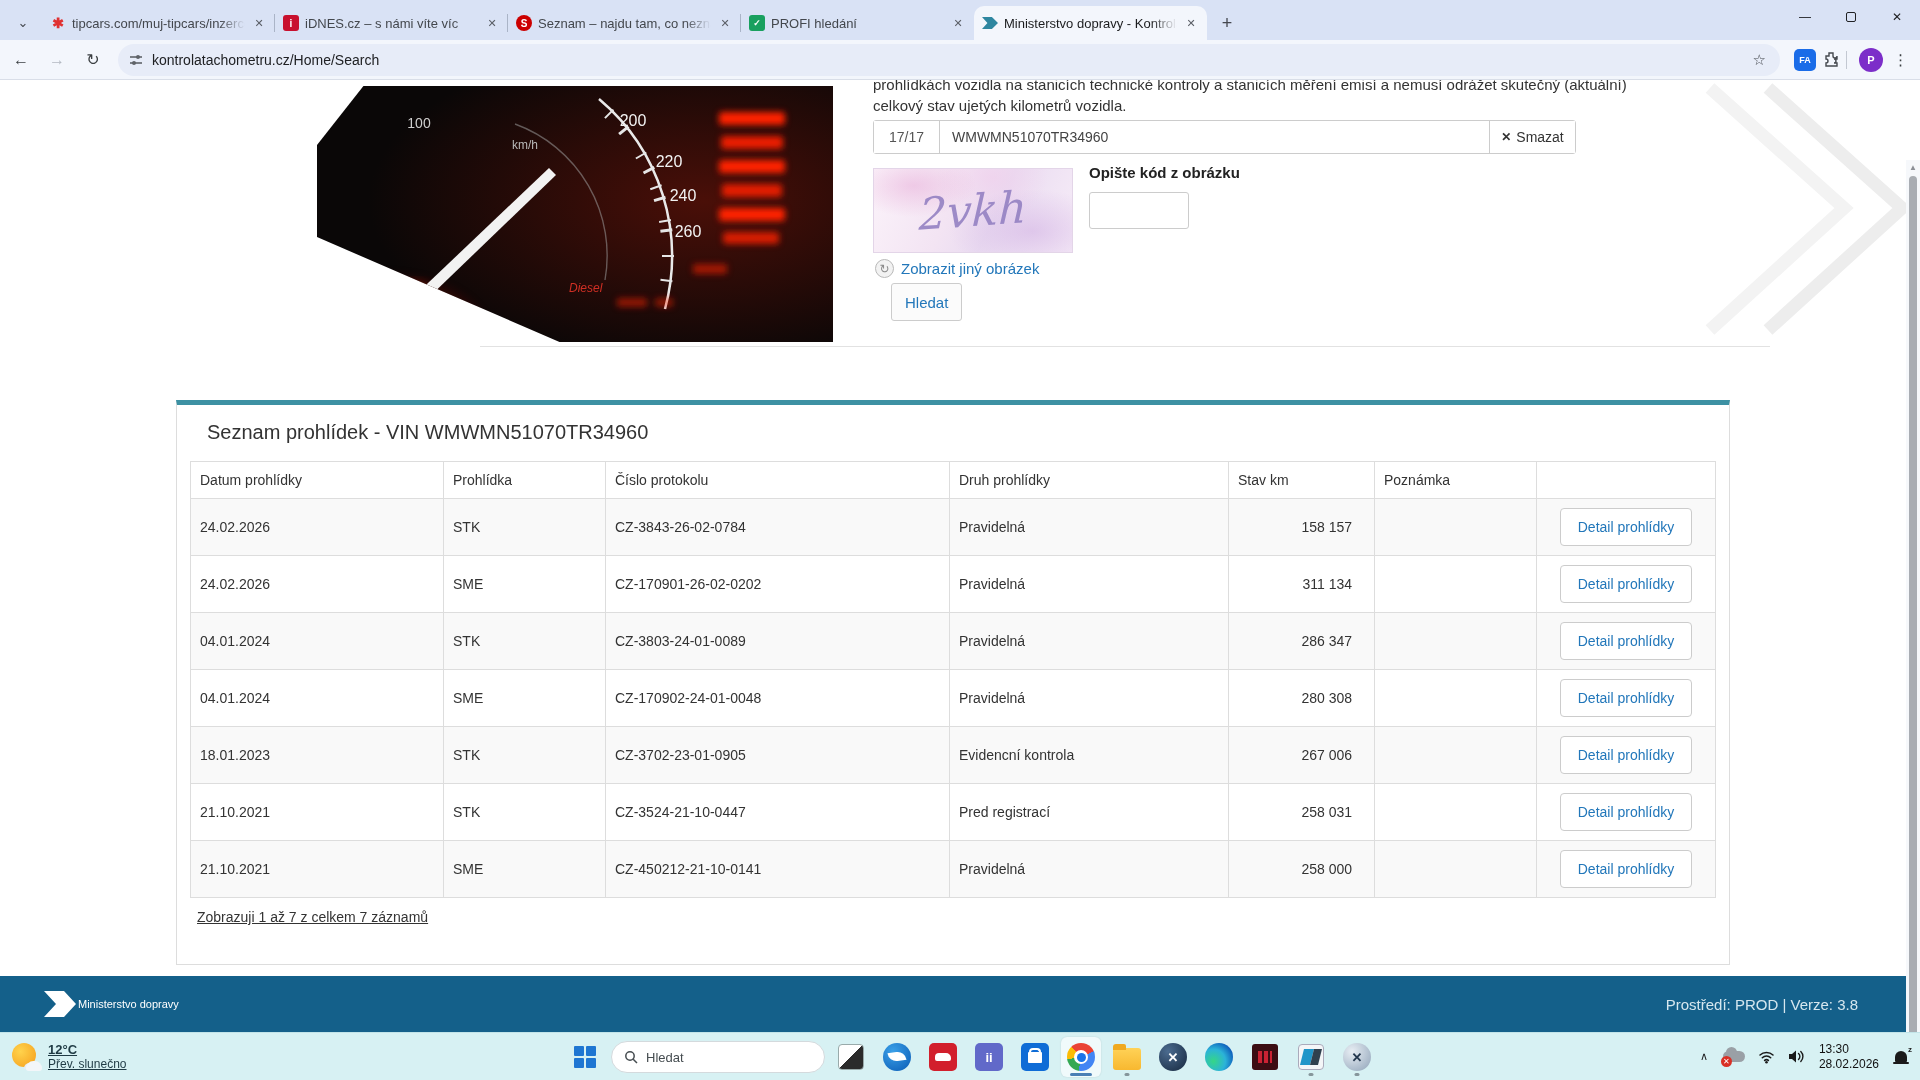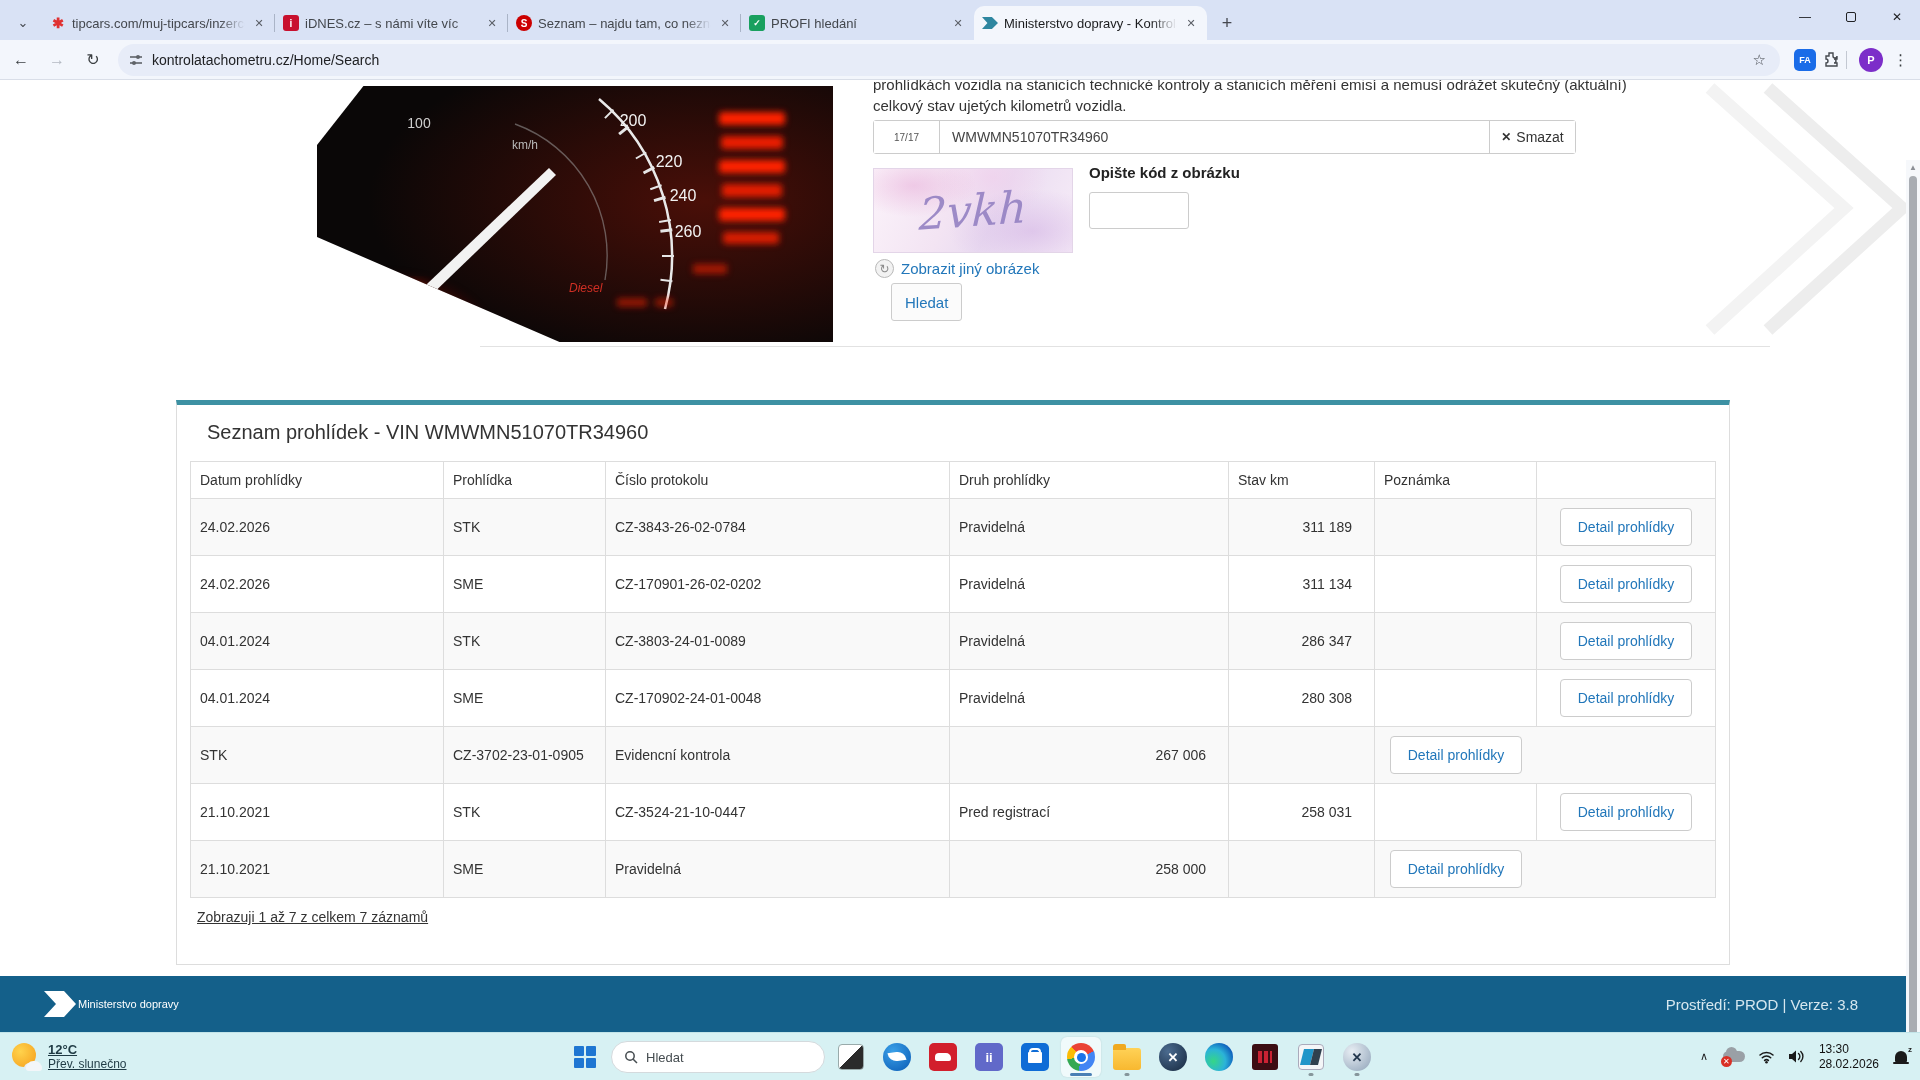--- a/index.html
+++ b/index.html
@@ -40,21 +40,21 @@
 
   
   .page { position:absolute; left:0; top:80px; width:1920px; height:952px; background:#fff; overflow:hidden; }
 
   .hero { position:absolute; left:317px; top:6px; width:516px; height:256px; clip-path:polygon(9% 0,100% 0,100% 100%,47% 100%,0 59%,0 23%); }
   .chevron-deco { position:absolute; left:1630px; top:0px; }
 
   .intro { position:absolute; left:873px; top:-6px; width:760px; font-size:15px; line-height:21px; color:#333; }
 
   .vin-group { position:absolute; left:873px; top:40px; width:703px; height:34px; display:flex; border:1px solid #ccc; border-radius:3px; background:#fff; }
-  .vin-counter { width:66px; border-right:1px solid #ccc; background:#fff; color:#555; font-size:10px; display:flex; align-items:center; justify-content:center; }
+  .vin-counter { width:66px; border-right:1px solid #ccc; background:#fff; color:#555; font-size:14px; display:flex; align-items:center; justify-content:center; }
   .vin-input { flex:1; border:none; outline:none; font-family:"Liberation Sans",sans-serif; font-size:14px; color:#444; padding:0 12px; background:#fff; }
   .clear-btn { width:86px; border:none; border-left:1px solid #ccc; background:#fff; color:#333; font-size:14px; display:flex; align-items:center; justify-content:center; gap:5px; cursor:pointer; font-family:"Liberation Sans",sans-serif; }
   .clear-btn .x { font-weight:bold; font-size:12px; }
 
   .captcha-img { position:absolute; left:873px; top:88px; width:200px; height:85px; border:1px solid #e3d5e8;
     background:
       radial-gradient(90px 45px at 20% 20%, rgba(228,160,210,.45), transparent 70%),
       radial-gradient(120px 60px at 80% 75%, rgba(205,170,225,.5), transparent 70%),
       radial-gradient(80px 60px at 60% 10%, rgba(240,205,235,.6), transparent 70%),
       linear-gradient(115deg,#fbf3fa 0%,#f3e4f3 40%,#eadcf1 60%,#f7edf8 100%);
@@ -317,21 +317,21 @@
           <div class="th">Stav km</div>
           <div class="th">Poznámka</div>
           <div class="th"></div>
         </div>
         <div id="tbody">
             <div class="trow striped">
               <div class="td">24.02.2026</div>
               <div class="td">STK</div>
               <div class="td">CZ-3843-26-02-0784</div>
               <div class="td">Pravidelná</div>
-              <div class="td km">311 189</div>
+              <div class="td km">158 157</div>
               <div class="td"></div>
               <div class="td act">
                 <button class="detail-btn">Detail prohlídky</button>
               </div>
             </div>
             <div class="trow">
               <div class="td">24.02.2026</div>
               <div class="td">SME</div>
               <div class="td">CZ-170901-26-02-0202</div>
               <div class="td">Pravidelná</div>
@@ -357,20 +357,21 @@
               <div class="td">SME</div>
               <div class="td">CZ-170902-24-01-0048</div>
               <div class="td">Pravidelná</div>
               <div class="td km">280 308</div>
               <div class="td"></div>
               <div class="td act">
                 <button class="detail-btn">Detail prohlídky</button>
               </div>
             </div>
             <div class="trow striped">
+              <div class="td">18.01.2023</div>
               <div class="td">STK</div>
               <div class="td">CZ-3702-23-01-0905</div>
               <div class="td">Evidencní kontrola</div>
               <div class="td km">267 006</div>
               <div class="td"></div>
               <div class="td act">
                 <button class="detail-btn">Detail prohlídky</button>
               </div>
             </div>
             <div class="trow">
@@ -380,20 +381,21 @@
               <div class="td">Pred registrací</div>
               <div class="td km">258 031</div>
               <div class="td"></div>
               <div class="td act">
                 <button class="detail-btn">Detail prohlídky</button>
               </div>
             </div>
             <div class="trow striped">
               <div class="td">21.10.2021</div>
               <div class="td">SME</div>
+              <div class="td">CZ-450212-21-10-0141</div>
               <div class="td">Pravidelná</div>
               <div class="td km">258 000</div>
               <div class="td"></div>
               <div class="td act">
                 <button class="detail-btn">Detail prohlídky</button>
               </div>
             </div>
           </div>
       </div>
       <div class="tbl-summary">Zobrazuji 1 až 7 z celkem 7 záznamů</div>

